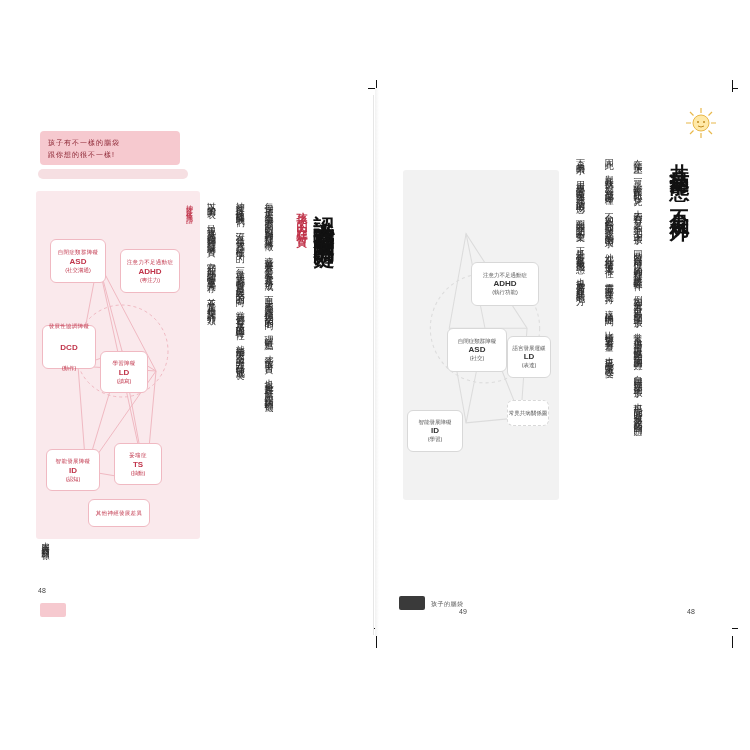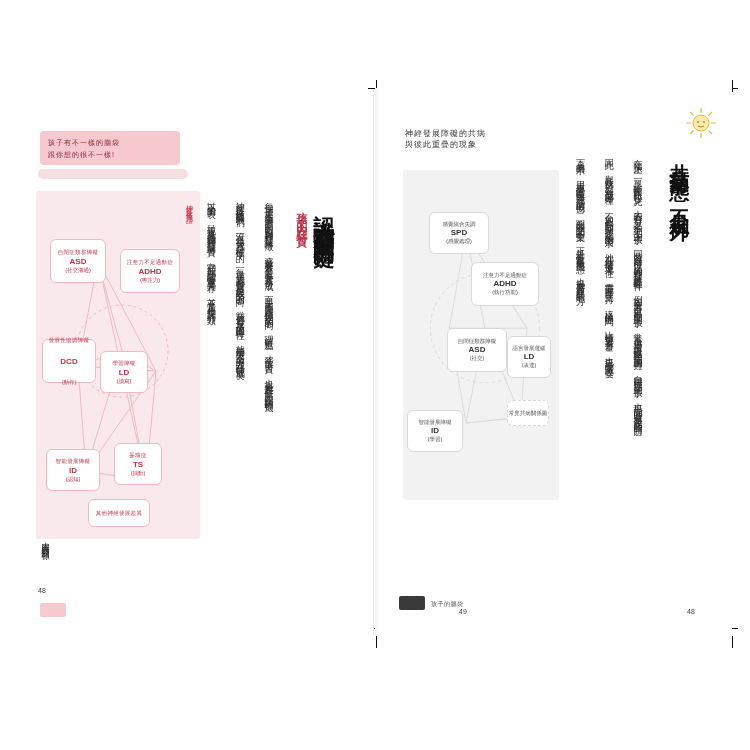--- a/index.html
+++ b/index.html
@@ -215,21 +215,21 @@
         <span class="n2">ASD</span>
         <span class="n3">(社交溝通)</span>
       </div>
 
       <div class="node" style="left:84px;top:58px;width:58px;height:42px;">
         <span class="n1">注意力不足過動症</span>
         <span class="n2">ADHD</span>
         <span class="n3">(專注力)</span>
       </div>
 
-      <div class="node" style="left:6px;top:148px;width:52px;height:42px;gap:12px;">
+      <div class="node" style="left:6px;top:134px;width:52px;height:42px;gap:12px;">
         <span class="n1">發展性協調障礙</span>
         <span class="n2">DCD</span>
         <span class="n3">(動作)</span>
       </div>
 
       <div class="node" style="left:64px;top:160px;width:46px;height:40px;">
         <span class="n1">學習障礙</span>
         <span class="n2">LD</span>
         <span class="n3">(讀寫)</span>
       </div>
@@ -269,39 +269,30 @@
     <svg class="sun" viewBox="0 0 34 34">
       <circle cx="17" cy="17" r="8" fill="#ffe9a8" stroke="#e8b84b" stroke-width="1"></circle>
       <g stroke="#e8b84b" stroke-width="1.2">
         <path d="M17 2 v5 M17 27 v5 M2 17 h5 M27 17 h5 M6 6 l3.5 3.5 M24.5 24.5 L28 28 M28 6 l-3.5 3.5 M9.5 24.5 L6 28"></path>
       </g>
       <circle cx="14" cy="16" r="1" fill="#c08a20"></circle>
         <circle cx="20" cy="16" r="1" fill="#c08a20"></circle>
       <path d="M14 20 q3 2 6 0" stroke="#c08a20" fill="none" stroke-width="1"></path>
     </svg>
 
-    <div class="r-header">
-      <span class="rh">神經發展障礙的共病</span>
-      <span class="rh">與彼此重疊的現象</span>
-    </div>
 
     <div class="r-figure">
       <svg class="web" viewBox="0 0 156 330">
         <g stroke="#dcdcdc" stroke-width="1" fill="none">
           <circle cx="78" cy="150" r="52" stroke-dasharray="3 3"></circle>
           <path d="M60 60 L44 150 L60 240 L112 235 L118 150 L60 60 Z"></path>
           <path d="M78 150 L60 60 M78 150 L44 150 M78 150 L60 240 M78 150 L112 235 M78 150 L118 150"></path>
         </g>
       </svg>
 
-      <div class="r-node" style="left:26px;top:42px;width:58px;height:40px;">
-        <span class="n1">感覺統合失調</span>
-        <span class="n2">SPD</span>
-        <span class="n3">(感覺處理)</span>
-      </div>
 
       <div class="r-node" style="left:68px;top:92px;width:66px;height:42px;">
         <span class="n1">注意力不足過動症</span>
         <span class="n2">ADHD</span>
         <span class="n3">(執行功能)</span>
       </div>
 
       <div class="r-node" style="left:44px;top:158px;width:58px;height:42px;">
         <span class="n1">自閉症類群障礙</span>
         <span class="n2">ASD</span>

